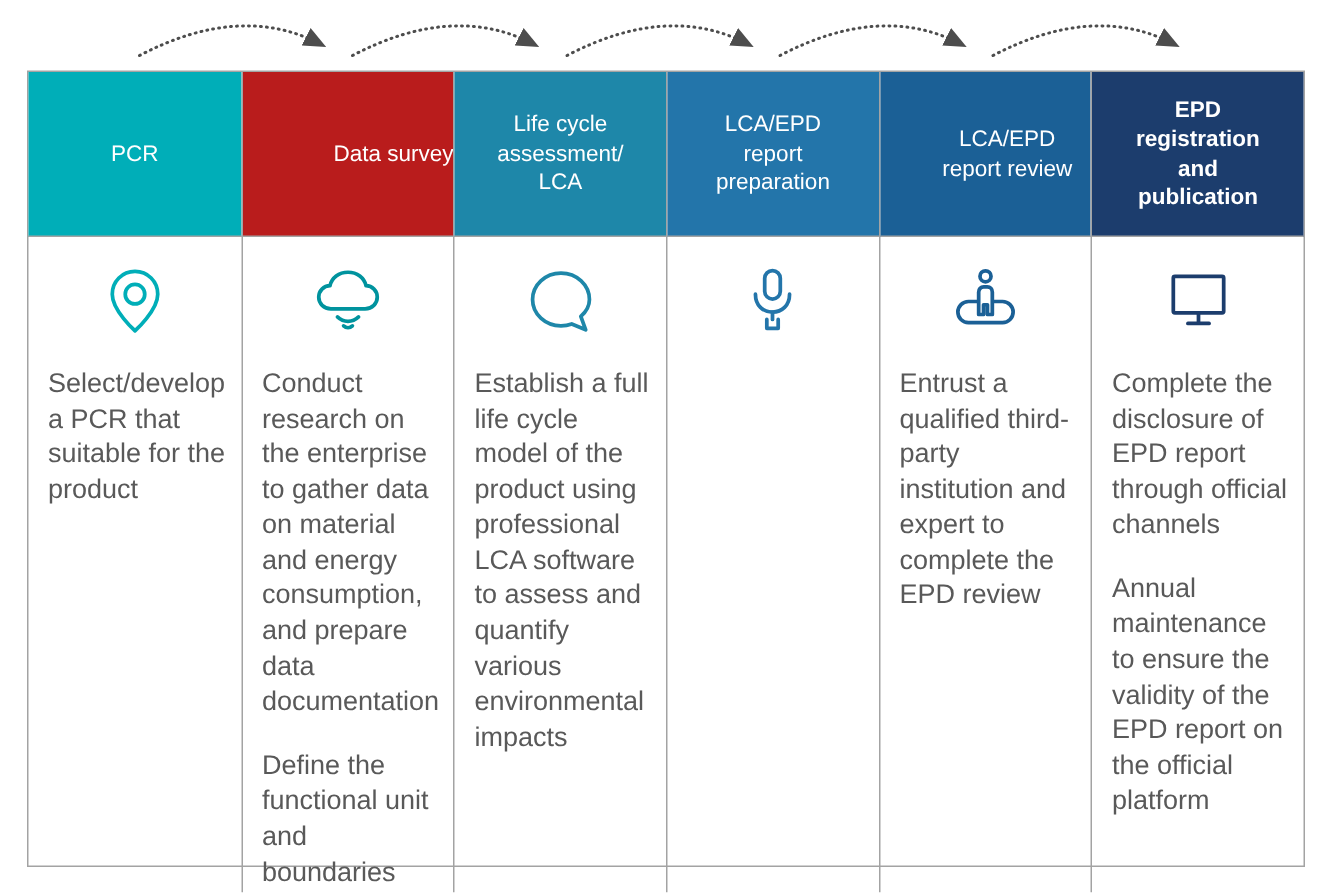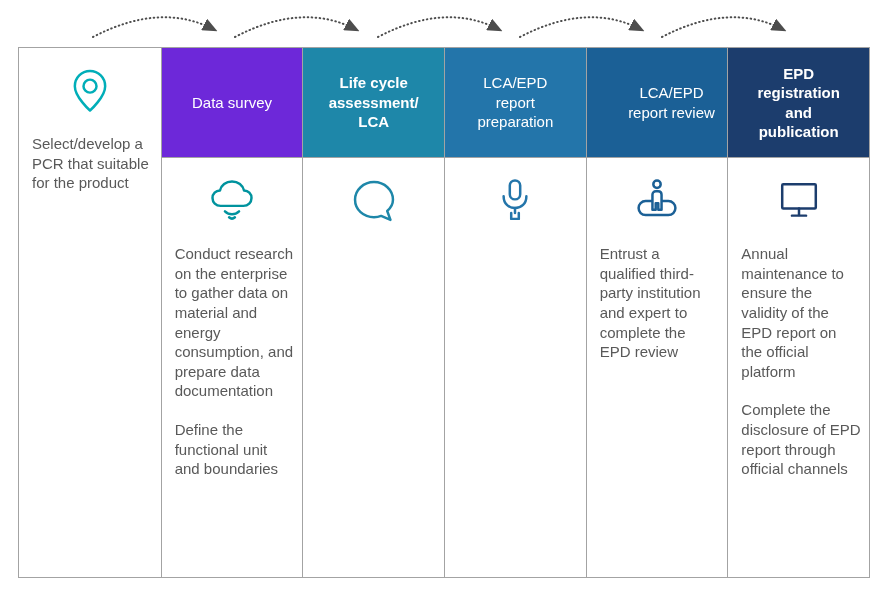--- a/index.html
+++ b/index.html
@@ -21,21 +21,21 @@
     display:flex; align-items:center; justify-content:center;
     border-bottom:1px solid #a3a3a3;
     color:#ffffff; font-size:15px; line-height:1.3; text-align:center;
   }
   .step-header .header-text { max-width:94px; }
 
   .step-body { flex:1 1 auto; padding:0; }
   .icon-cell { height:86px; display:flex; align-items:center; justify-content:center; }
   .icon-cell svg { display:block; }
 
-  .body-text { padding:0 8px 10px 13px; color:#595959; font-size:15px; line-height:1.31; }
+  .body-text { padding:0 8px 10px 13px; color:#595959; font-size:18px; line-height:1.31; }
   .body-text p { margin:0 0 19px 0; }
   .body-text p:last-child { margin-bottom:0; }
 </style>
 </head>
 <body>
 
 <div class="diagram">
 
   <svg class="flow-arrows" viewBox="0 0 890 52" xmlns="http://www.w3.org/2000/svg">
     <defs>
@@ -48,67 +48,73 @@
       <path d="M235 37 Q302 2 355 29" marker-end="url(#ah)" stroke="#4d4d4d"></path>
       <path d="M378 37 Q445 2 498 29" marker-end="url(#ah)" stroke="#4d4d4d"></path>
       <path d="M520 37 Q587 2 640 29" marker-end="url(#ah)" stroke="#4d4d4d"></path>
       <path d="M662 37 Q729 2 782 29" marker-end="url(#ah)" stroke="#4d4d4d"></path>
     </g>
   </svg>
 
   <div class="process-table">
 
     <div class="step-col">
+      <div class="step-header" style="background-color: rgb(0, 174, 184);">
+        <span class="header-text">PCR</span>
+      </div>
       <div class="step-body">
         <div class="icon-cell">
           <svg width="52" height="52" viewBox="0 0 48 48">
             <g fill="none" stroke-width="2.3" stroke-linecap="round" stroke-linejoin="round" stroke="#00aeb8">
               <path d="M24 5.5c-7.8 0-14 6.1-14 14 0 10 14 22.5 14 22.5s14-12.5 14-22.5c0-7.9-6.2-14-14-14z"></path>
               <circle cx="24" cy="19.5" r="6"></circle>
             </g>
           </svg>
         </div>
         <div class="body-text">
           <p>Select/develop a PCR that suitable for the product</p>
         </div>
       </div>
     </div>
 
     <div class="step-col">
-      <div class="step-header" style="background-color: #6d28d9;">
+      <div class="step-header" style="background-color: #b91c1c; justify-content: flex-end;">
         <span class="header-text">Data survey</span>
       </div>
       <div class="step-body">
         <div class="icon-cell">
           <svg width="52" height="52" viewBox="0 0 48 48">
             <g fill="none" stroke-width="2.3" stroke-linecap="round" stroke-linejoin="round" stroke="#00939e">
               <path d="M13.5 28.5c-4.4 0-7.5-3.2-7.5-7.2 0-3.9 3-6.9 6.9-7 1.1-4.8 5.4-8.3 11.1-8.3s10 3.5 11.1 8.3c3.9.1 6.9 3.1 6.9 7 0 4-3.1 7.2-7.5 7.2h-21z"></path>
               <path d="M17.5 33.5c3.8 3.6 9.2 3.6 13 0"></path>
               <path d="M21.3 39c1.6 1.5 3.8 1.5 5.4 0"></path>
             </g>
           </svg>
         </div>
         <div class="body-text">
           <p>Conduct research on the enterprise to gather data on material and energy consumption, and prepare data documentation</p>
           <p>Define the functional unit and boundaries</p>
         </div>
       </div>
     </div>
 
     <div class="step-col">
-      <div class="step-header" style="background-color: rgb(30, 135, 169); font-weight: bold;">
+      <div class="step-header" style="background-color: rgb(30, 135, 169);">
         <span class="header-text">Life cycle assessment/ LCA</span>
       </div>
       <div class="step-body">
         <div class="icon-cell">
           <svg width="52" height="52" viewBox="0 0 48 48">
             <g fill="none" stroke-width="2.3" stroke-linecap="round" stroke-linejoin="round" stroke="#1e87a9">
               <path d="M24 6.5c-9.7 0-17.5 7.3-17.5 16.3S14.3 39 24 39c2.3 0 4.6-.4 6.6-1.2l8.6 3.6-3-8.2c3.3-2.9 5.3-7 5.3-10.4C41.5 13.8 33.7 6.5 24 6.5z"></path>
             </g>
           </svg>
+        </div>
+        <div class="body-text">
+          <p>Establish a full life cycle model of the product using professional LCA software to assess and quantify various environmental impacts</p>
         </div>
       </div>
     </div>
 
     <div class="step-col">
       <div class="step-header" style="background-color: rgb(35, 117, 170);">
         <span class="header-text">LCA/EPD report preparation</span>
       </div>
       <div class="step-body">
         <div class="icon-cell">
@@ -152,20 +158,20 @@
         <div class="icon-cell">
           <svg width="52" height="52" viewBox="0 0 48 48">
             <g fill="none" stroke-width="2.3" stroke-linecap="round" stroke-linejoin="round" stroke="#1c3d6d">
               <rect x="8.5" y="8.5" width="31" height="22.5" rx="1"></rect>
               <path d="M24 31v6"></path>
               <path d="M17.5 37.5h13"></path>
             </g>
           </svg>
         </div>
         <div class="body-text">
+          <p>Complete the disclosure of EPD report through official channels</p>
           <p>Annual maintenance to ensure the validity of the EPD report on the official platform</p>
-          <p>Complete the disclosure of EPD report through official channels</p>
         </div>
       </div>
     </div>
 
   </div>
 </div>
 
 </body></html>

